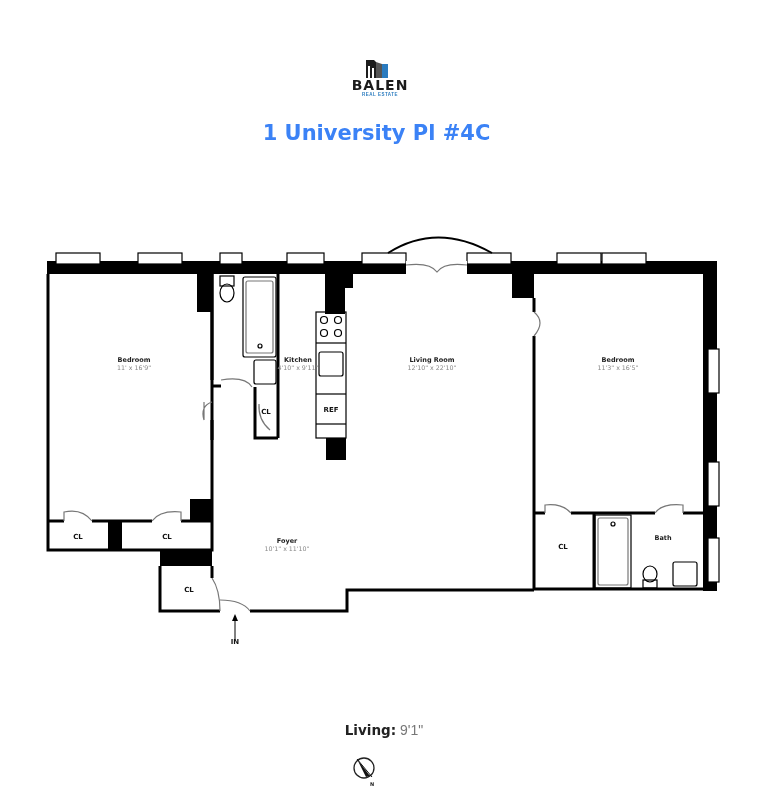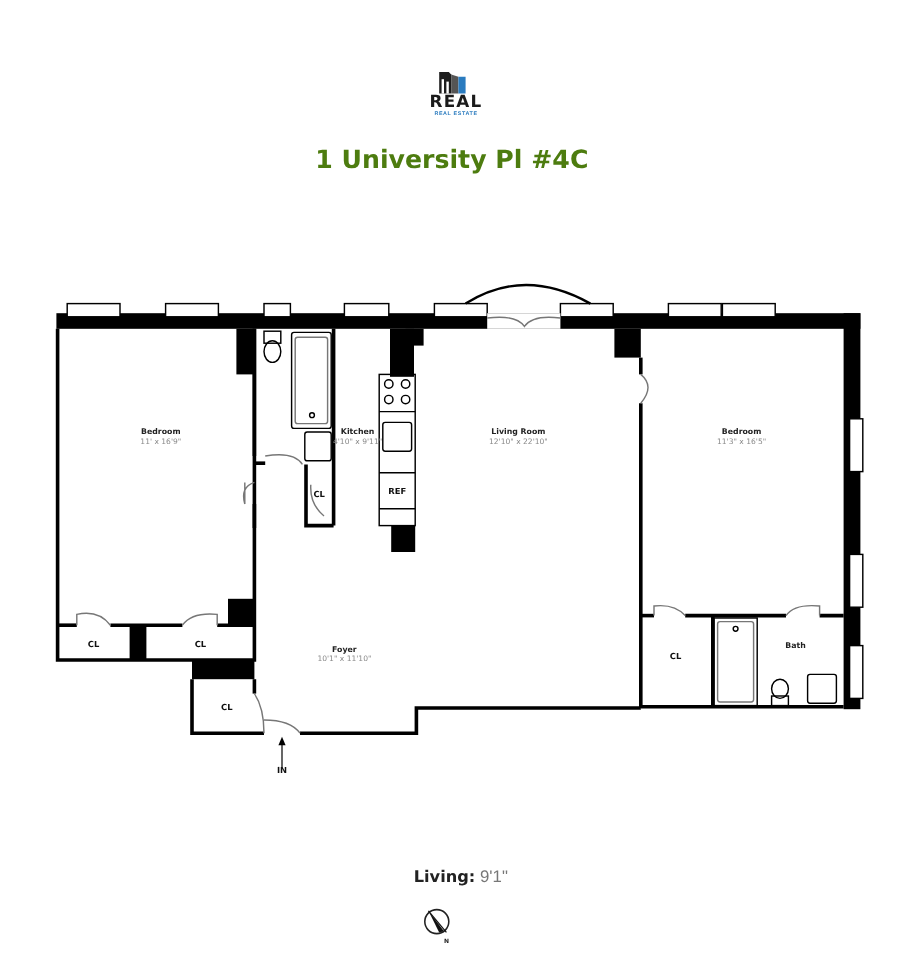--- a/index.html
+++ b/index.html
@@ -1,40 +1,40 @@
 <!DOCTYPE html>
 <html><head>
 <meta charset="utf-8">
 <style>
   html,body{margin:0;padding:0;background:#fff;}
   body{width:768px;height:800px;position:relative;overflow:hidden;font-family:"Liberation Sans",sans-serif;}
   .logo{position:absolute;left:330px;top:58px;width:100px;height:40px;text-align:center;}
   .logo-brand{position:absolute;left:0;right:0;top:19px;font:900 14px "DejaVu Sans",sans-serif;letter-spacing:1px;color:#1b1b1b;}
   .logo-sub{position:absolute;left:0;right:0;top:34px;font:bold 4.5px "Liberation Sans",sans-serif;color:#2a7bbf;letter-spacing:.5px;}
-  .title{position:absolute;left:0;right:15px;top:121px;text-align:center;font:bold 21px "DejaVu Sans",sans-serif;color:#4d7c0f;}
+  .title{position:absolute;left:0;right:15px;top:121px;text-align:center;font:bold 21px "DejaVu Sans",sans-serif;color:#3b82f6;}
   .plan{position:absolute;left:0;top:0;}
   .ceiling{position:absolute;left:0;right:0;top:722px;text-align:center;font-size:14px;color:#222;}
   .ceiling b{font-family:"DejaVu Sans",sans-serif;font-size:13.5px;}
   .ceiling .v{color:#777;}
   .rlabel{font-family:"DejaVu Sans",sans-serif;font-weight:bold;font-size:6.5px;fill:#222;text-anchor:middle;}
   .rdim{font-family:"DejaVu Sans",sans-serif;font-size:6.3px;fill:#888;text-anchor:middle;}
   .clab{font-family:"DejaVu Sans",sans-serif;font-weight:bold;font-size:7px;fill:#111;text-anchor:middle;}
 </style>
 </head>
 <body>
 
 <div class="logo">
   <svg width="100" height="22" style="position:absolute;left:0;top:0">
     <polygon points="36,2 44,2 46,4 46,20 36,20" fill="#1d1d1d"></polygon>
     <polygon points="46,4 52,6 52,20 46,20" fill="#555"></polygon>
     <polygon points="52,6 58,6 58,20 52,20" fill="#2a7bbf"></polygon>
     <rect x="38" y="8" width="2" height="12" fill="#fff"></rect>
     <rect x="42" y="10" width="2" height="10" fill="#fff"></rect>
   </svg>
-  <div class="logo-brand">REAL</div>
+  <div class="logo-brand">BALEN</div>
   <div class="logo-sub">REAL ESTATE</div>
 </div>
 
 <div class="title">1 University Pl #4C</div>
 
 <svg class="plan" width="768" height="800">
   <g fill="#000">
 
     <rect x="47" y="261" width="670" height="13"></rect>
 

